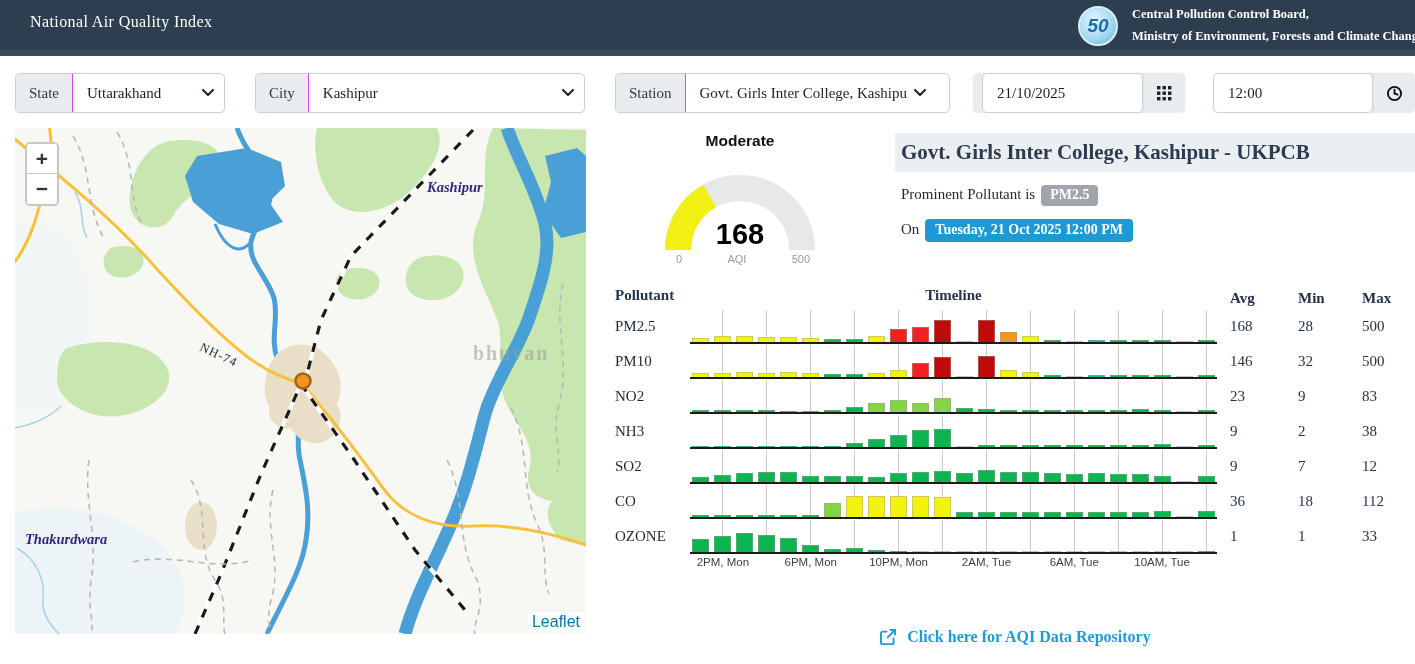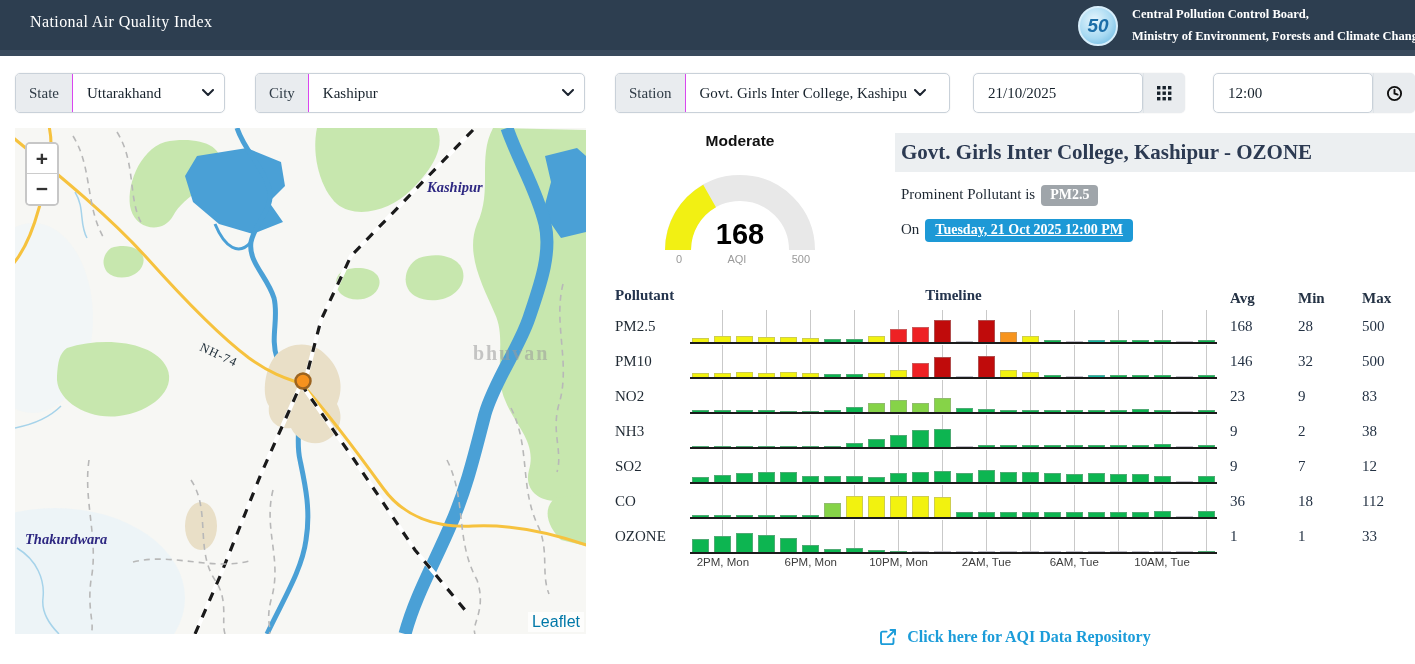--- a/index.html
+++ b/index.html
@@ -56,21 +56,21 @@
                  font-family:"Liberation Sans",sans-serif; font-size:11px; color:#9a9a9a; }
 
   .stn-strip { position:absolute; left:895px; top:133px; width:520px; height:39px; background:#eceff1; }
   .stn-title { font-size:21px; font-weight:bold; color:#2c3a52; line-height:39px; padding-left:6px;
                white-space:nowrap; }
   .prom-line { position:absolute; left:901px; top:185px; font-size:15px; color:#1f2933; }
   .badge-gray { display:inline-block; background:#9fa5aa; color:#fff; font-weight:bold; font-size:14px;
                 padding:2px 9px 3px; border-radius:4px; margin-left:6px; }
   .on-line { position:absolute; left:901px; top:219px; font-size:15px; color:#1f2933; }
   .badge-blue { display:inline-block; background:#1d99d6; color:#fff; font-weight:bold; font-size:14px;
-                padding:3px 10px 4px; border-radius:4px; margin-left:6px;text-decoration:underline; }
+                padding:3px 10px 4px; border-radius:4px; margin-left:6px; }
 
   
   .ptable { position:absolute; left:615px; top:287px; width:800px; }
   .prow { display:grid; grid-template-columns:75px 527px 68px 64px 66px; }
   .phead { font-weight:bold; font-size:15px; color:#24344d; height:22px; }
   .phead .c-time { text-align:center; }
   .phead .c-num { padding-left:13px; }
   .prow .c-name { font-size:15px; color:#1f2933; display:flex; align-items:center; }
   .prow .c-num  { font-size:15px; color:#243244; padding-left:13px; display:flex; align-items:center; }
   .drow { height:35px; }
@@ -126,21 +126,21 @@
     <span class="lab">Station</span>
     <span class="val" style="max-width:228px;">Govt. Girls Inter College, Kashipu</span>
     <span class="chev">
       <svg width="12" height="8">
           <polyline points="1,1 6,6 11,1" fill="none" stroke="#1c2430" stroke-width="2" stroke-linecap="round" stroke-linejoin="round"></polyline>
         </svg>
     </span>
   </div>
 
   <div class="grp field" style="left:973px; width:212px;">
-    <span class="val" style="flex:1 1 auto;">21/10/2025</span>
+    <span class="val" style="flex:1 1 auto;margin-left:9px;">21/10/2025</span>
     <span class="icon-box">
       <svg width="15" height="15" fill="#16212b">
         <rect x="0" y="0" width="3.4" height="3.4"></rect>
           <rect x="5.5" y="0" width="3.4" height="3.4"></rect>
           <rect x="11" y="0" width="3.4" height="3.4"></rect>
         <rect x="0" y="5.5" width="3.4" height="3.4"></rect>
           <rect x="5.5" y="5.5" width="3.4" height="3.4"></rect>
           <rect x="11" y="5.5" width="3.4" height="3.4"></rect>
         <rect x="0" y="11" width="3.4" height="3.4"></rect>
           <rect x="5.5" y="11" width="3.4" height="3.4"></rect>
@@ -239,21 +239,21 @@
     </svg>
     <div class="gauge-val">168</div>
     <div class="gauge-scale">
       <span>0</span>
       <span>AQI</span>
       <span>500</span>
     </div>
   </div>
 
   <div class="stn-strip">
-    <div class="stn-title">Govt. Girls Inter College, Kashipur - OZONE</div>
+    <div class="stn-title">Govt. Girls Inter College, Kashipur - UKPCB</div>
   </div>
   <div class="prom-line">
     <span>Prominent Pollutant is</span><span class="badge-gray">PM2.5</span>
   </div>
   <div class="on-line">
     <span>On</span><span class="badge-blue">Tuesday, 21 Oct 2025 12:00 PM</span>
   </div>
 
   <div class="ptable">
     <div class="prow phead">

